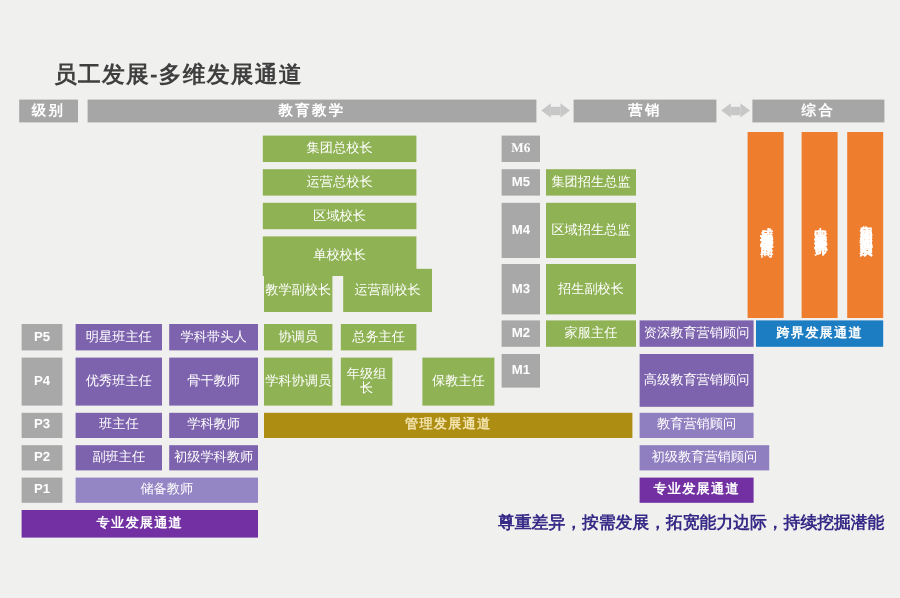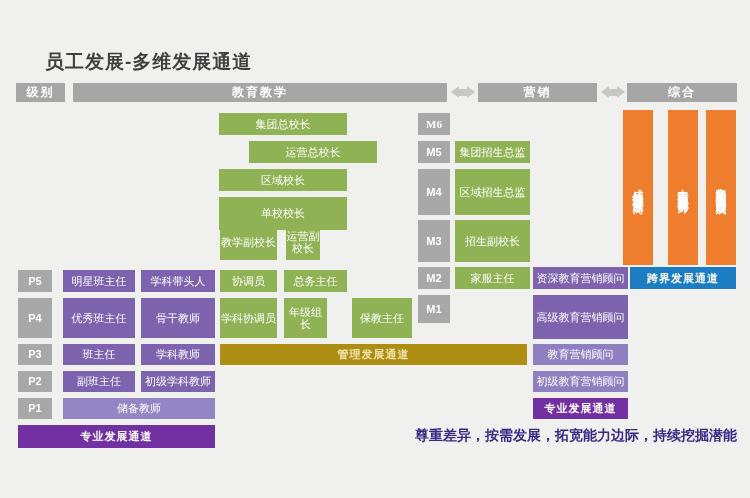--- a/index.html
+++ b/index.html
@@ -57,25 +57,25 @@
   </div>
   <div class="abs box hdr" style="left:478px;top:83px;width:119px;height:19px;">营销</div>
   <div class="abs dbl-arrow" style="left:601px;top:86px;">
     <span class="tri-l"></span>
       <span class="bar"></span>
       <span class="tri-r"></span>
   </div>
   <div class="abs box hdr" style="left:627px;top:83px;width:110px;height:19px;">综合</div>
 
   <div class="abs box green" style="left:219px;top:113px;width:128px;height:22px;">集团总校长</div>
-  <div class="abs box green" style="left:219px;top:141px;width:128px;height:22px;margin-left:30px;">运营总校长</div>
+  <div class="abs box green" style="left:219px;top:141px;width:128px;height:22px;">运营总校长</div>
   <div class="abs box green" style="left:219px;top:169px;width:128px;height:22px;">区域校长</div>
   <div class="abs box green" style="left:219px;top:197px;width:128px;height:33px;">单校校长</div>
   <div class="abs box green" style="left:220px;top:224px;width:57px;height:36px;">教学副校长</div>
-  <div class="abs box green" style="left:286px;top:224px;width:34px;height:36px;">运营副校长</div>
+  <div class="abs box green" style="left:286px;top:224px;width:74px;height:36px;">运营副校长</div>
 
   <div class="abs box badge" style="left:18px;top:270px;width:34px;height:22px;">P5</div>
   <div class="abs box purple" style="left:63px;top:270px;width:72px;height:22px;">明星班主任</div>
   <div class="abs box purple" style="left:141px;top:270px;width:74px;height:22px;">学科带头人</div>
   <div class="abs box green" style="left:220px;top:270px;width:57px;height:22px;">协调员</div>
   <div class="abs box green" style="left:284px;top:270px;width:63px;height:22px;">总务主任</div>
 
   <div class="abs box badge" style="left:18px;top:298px;width:34px;height:40px;">P4</div>
   <div class="abs box purple" style="left:63px;top:298px;width:72px;height:40px;">优秀班主任</div>
   <div class="abs box purple" style="left:141px;top:298px;width:74px;height:40px;">骨干教师</div>
@@ -105,21 +105,21 @@
   <div class="abs box green" style="left:455px;top:169px;width:75px;height:46px;">区域招生总监</div>
   <div class="abs box badge" style="left:418px;top:220px;width:32px;height:42px;">M3</div>
   <div class="abs box green" style="left:455px;top:220px;width:75px;height:42px;">招生副校长</div>
   <div class="abs box badge" style="left:418px;top:267px;width:32px;height:22px;">M2</div>
   <div class="abs box green" style="left:455px;top:267px;width:75px;height:22px;">家服主任</div>
   <div class="abs box badge" style="left:418px;top:295px;width:32px;height:28px;">M1</div>
 
   <div class="abs box purple" style="left:533px;top:267px;width:95px;height:22px;">资深教育营销顾问</div>
   <div class="abs box purple" style="left:533px;top:295px;width:95px;height:44px;">高级教育营销顾问</div>
   <div class="abs box purple-soft" style="left:533px;top:344px;width:95px;height:21px;">教育营销顾问</div>
-  <div class="abs box purple-soft" style="left:533px;top:371px;width:95px;height:21px;">初级教育营销顾问</div>
+  <div class="abs box purple-soft" style="left:533px;top:371px;width:108px;height:21px;">初级教育营销顾问</div>
   <div class="abs box banner-purple" style="left:533px;top:398px;width:95px;height:21px;">专业发展通道</div>
 
   <div class="abs box orange" style="left:623px;top:110px;width:30px;height:155px;">
     <span class="vtext">成长汇课程供应商</span>
   </div>
   <div class="abs box orange" style="left:668px;top:110px;width:30px;height:155px;">
     <span class="vtext">中黄大学兼职讲师</span>
   </div>
   <div class="abs box orange" style="left:706px;top:110px;width:30px;height:155px;">
     <span class="vtext">集团相关部门的发展</span>

